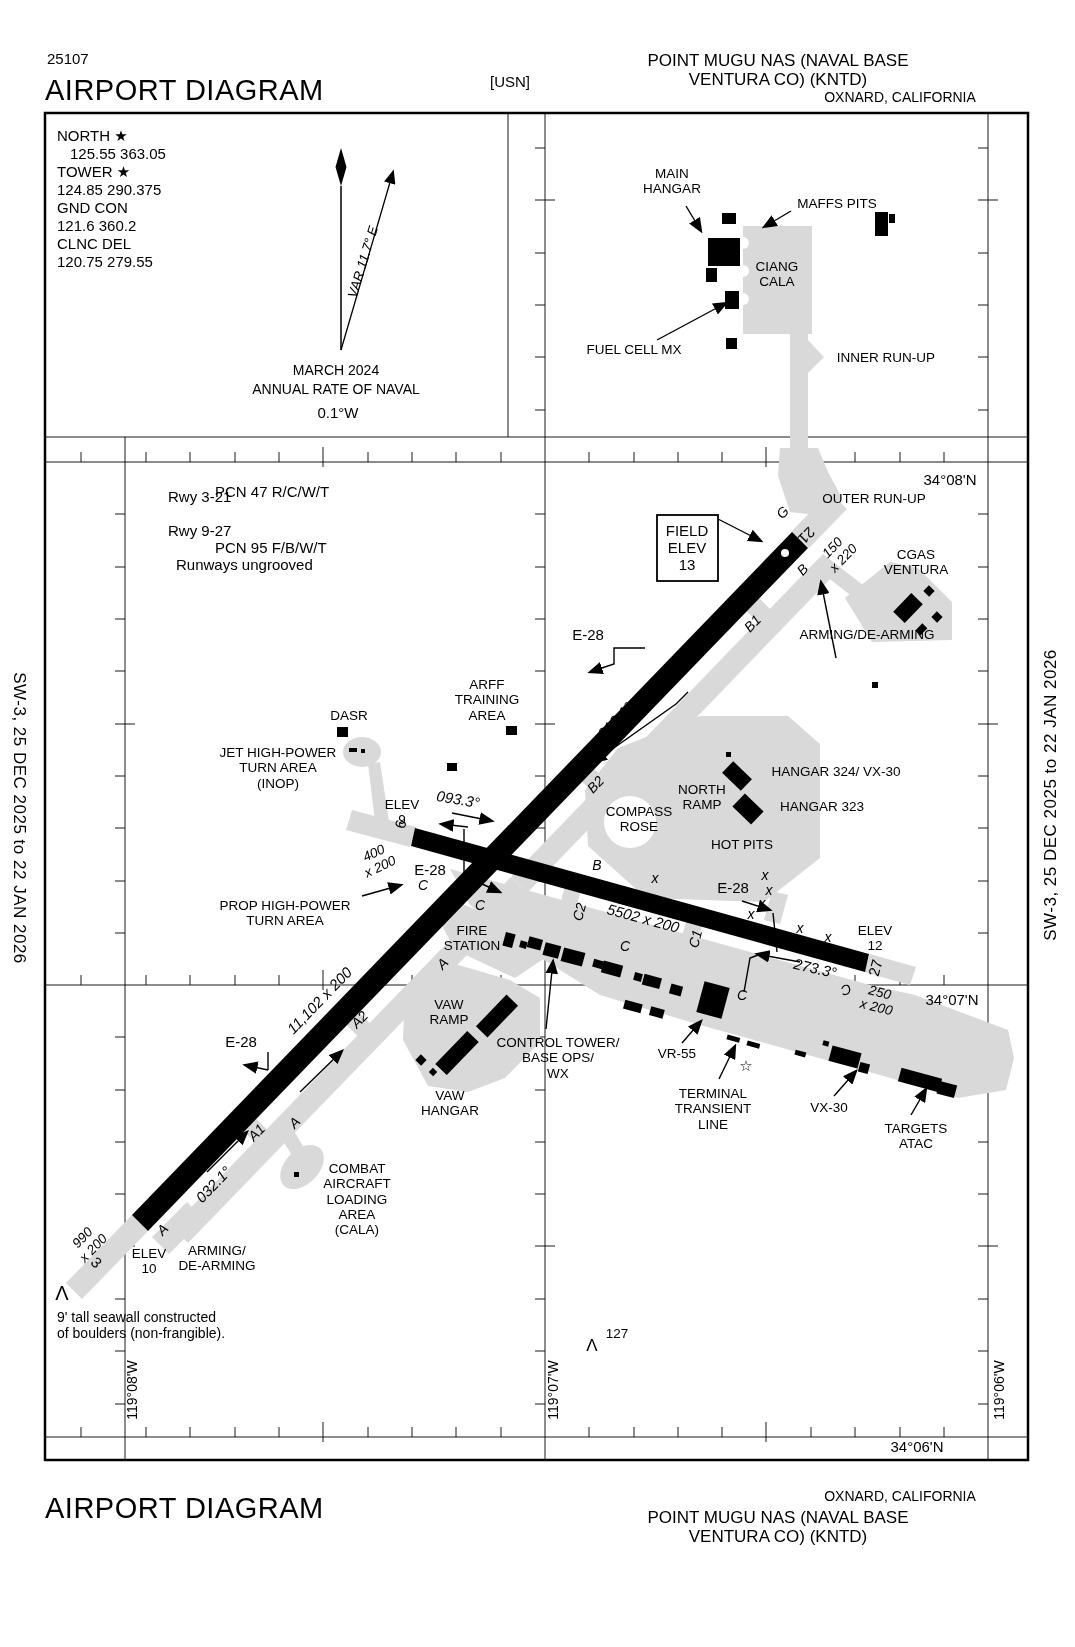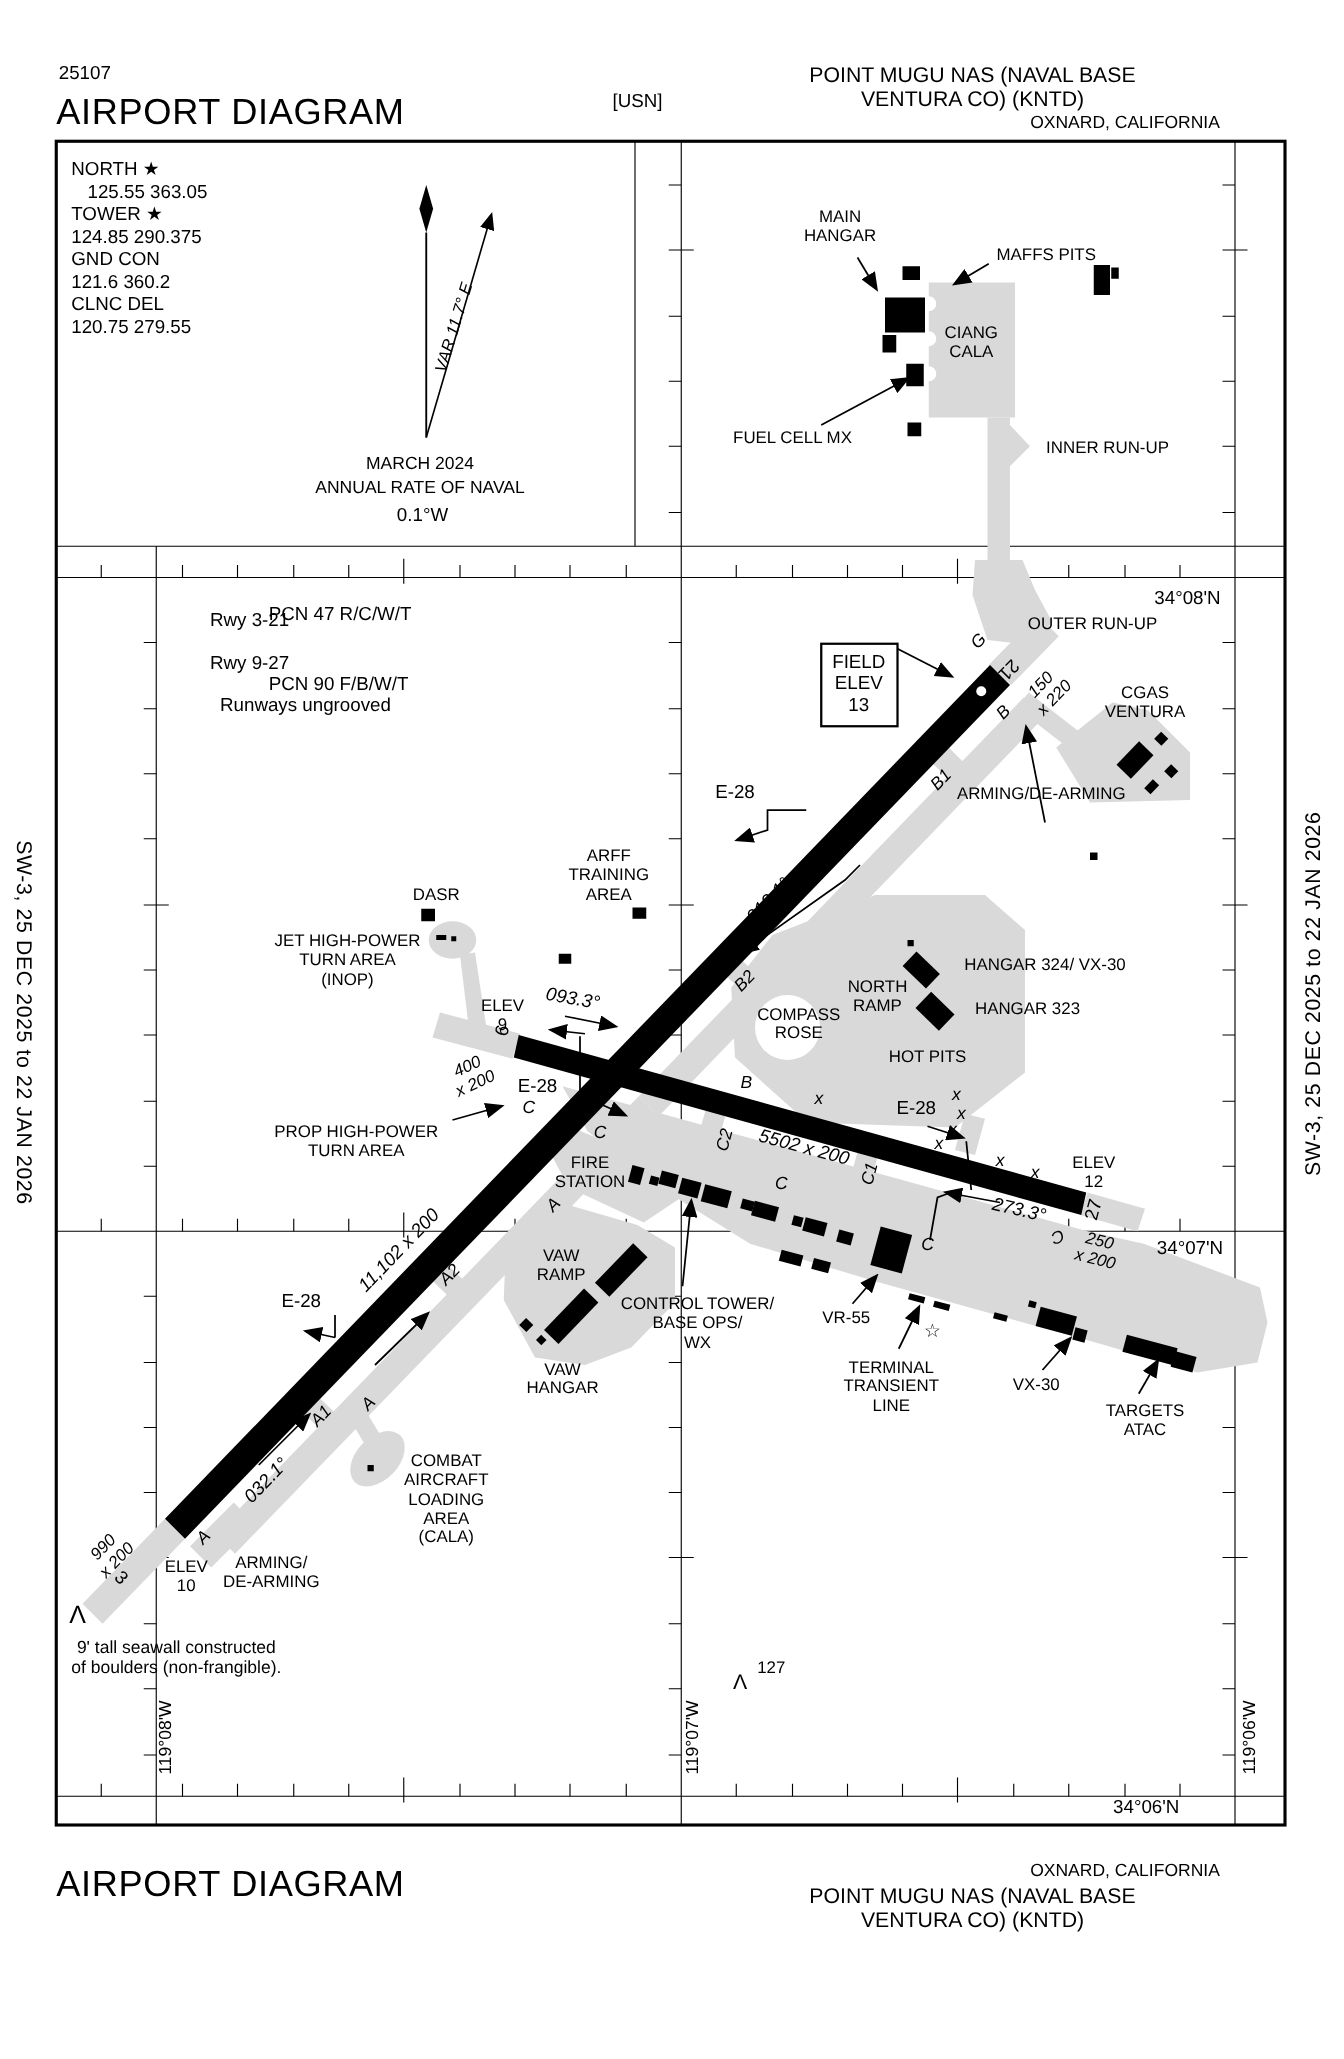--- a/index.html
+++ b/index.html
@@ -1,21 +1,21 @@
 <!DOCTYPE html>
 <html><head>
 <meta charset="utf-8">
 <style>
   html,body{margin:0;padding:0;background:#fff;}
   .page{position:relative;width:1075px;height:1647px;background:#fff;overflow:hidden;
         font-family:"Liberation Sans",sans-serif;color:#000;}
   .art{position:absolute;left:0;top:0;}
   .lbl{position:absolute;transform:translate(-50%,-50%);text-align:center;
        white-space:pre-line;font:13.5px/1.13 "Liberation Sans",sans-serif;color:#000;}
-  .tl{transform:none;text-align:center;}
+  .tl{transform:none;text-align:left;}
   .s14{font-size:14px}.s15{font-size:15px}.s17{font-size:17px}
   .s20{font-size:20px}.s29{font-size:29px;letter-spacing:.5px}
   .it{font-style:italic}
   .vert{letter-spacing:.5px}
 </style>
 </head>
 <body>
 
 <div class="page">
 
@@ -177,38 +177,38 @@
 <div class="lbl tl s15" style="left:57px;top:254px">120.75  279.55</div>
 
 <div class="lbl it" style="left:363px;top:262px;transform:translate(-50%,-50%) rotate(-73deg)">VAR 11.7° E</div>
 <div class="lbl s14" style="left:336px;top:371px">MARCH 2024</div>
 <div class="lbl s14" style="left:336px;top:390px">ANNUAL RATE OF NAVAL</div>
 <div class="lbl s15" style="left:338px;top:413px">0.1°W</div>
 
 <div class="lbl tl s15" style="left:168px;top:489px">Rwy 3-21</div>
 <div class="lbl tl s15" style="left:215px;top:484px">PCN 47 R/C/W/T</div>
 <div class="lbl tl s15" style="left:168px;top:523px">Rwy 9-27</div>
-<div class="lbl tl s15" style="left:215px;top:540px">PCN 90 F/B/W/T</div>
+<div class="lbl tl s15" style="left:215px;top:540px">PCN 95 F/B/W/T</div>
 <div class="lbl tl s15" style="left:176px;top:557px">Runways ungrooved</div>
 
 <div class="lbl s15" style="left:687px;top:548px">FIELD
 ELEV
 13</div>
 
 <div class="lbl" style="left:672px;top:181px">MAIN
 HANGAR</div>
 <div class="lbl" style="left:837px;top:204px">MAFFS PITS</div>
 <div class="lbl" style="left:777px;top:274px">CIANG
 CALA</div>
 <div class="lbl" style="left:634px;top:350px">FUEL CELL MX</div>
 <div class="lbl" style="left:886px;top:358px">INNER RUN-UP</div>
 <div class="lbl" style="left:874px;top:499px">OUTER RUN-UP</div>
 <div class="lbl" style="left:916px;top:562px">CGAS
 VENTURA</div>
-<div class="lbl" style="left:833px;top:635px">ARMING/DE-ARMING</div>
+<div class="lbl" style="left:867px;top:635px">ARMING/DE-ARMING</div>
 <div class="lbl s15" style="left:588px;top:635px">E-28</div>
 <div class="lbl" style="left:487px;top:700px">ARFF
 TRAINING
 AREA</div>
 <div class="lbl" style="left:349px;top:716px">DASR</div>
 <div class="lbl" style="left:278px;top:768px">JET HIGH-POWER
 TURN AREA
 (INOP)</div>
 <div class="lbl" style="left:402px;top:812px">ELEV
 9</div>

